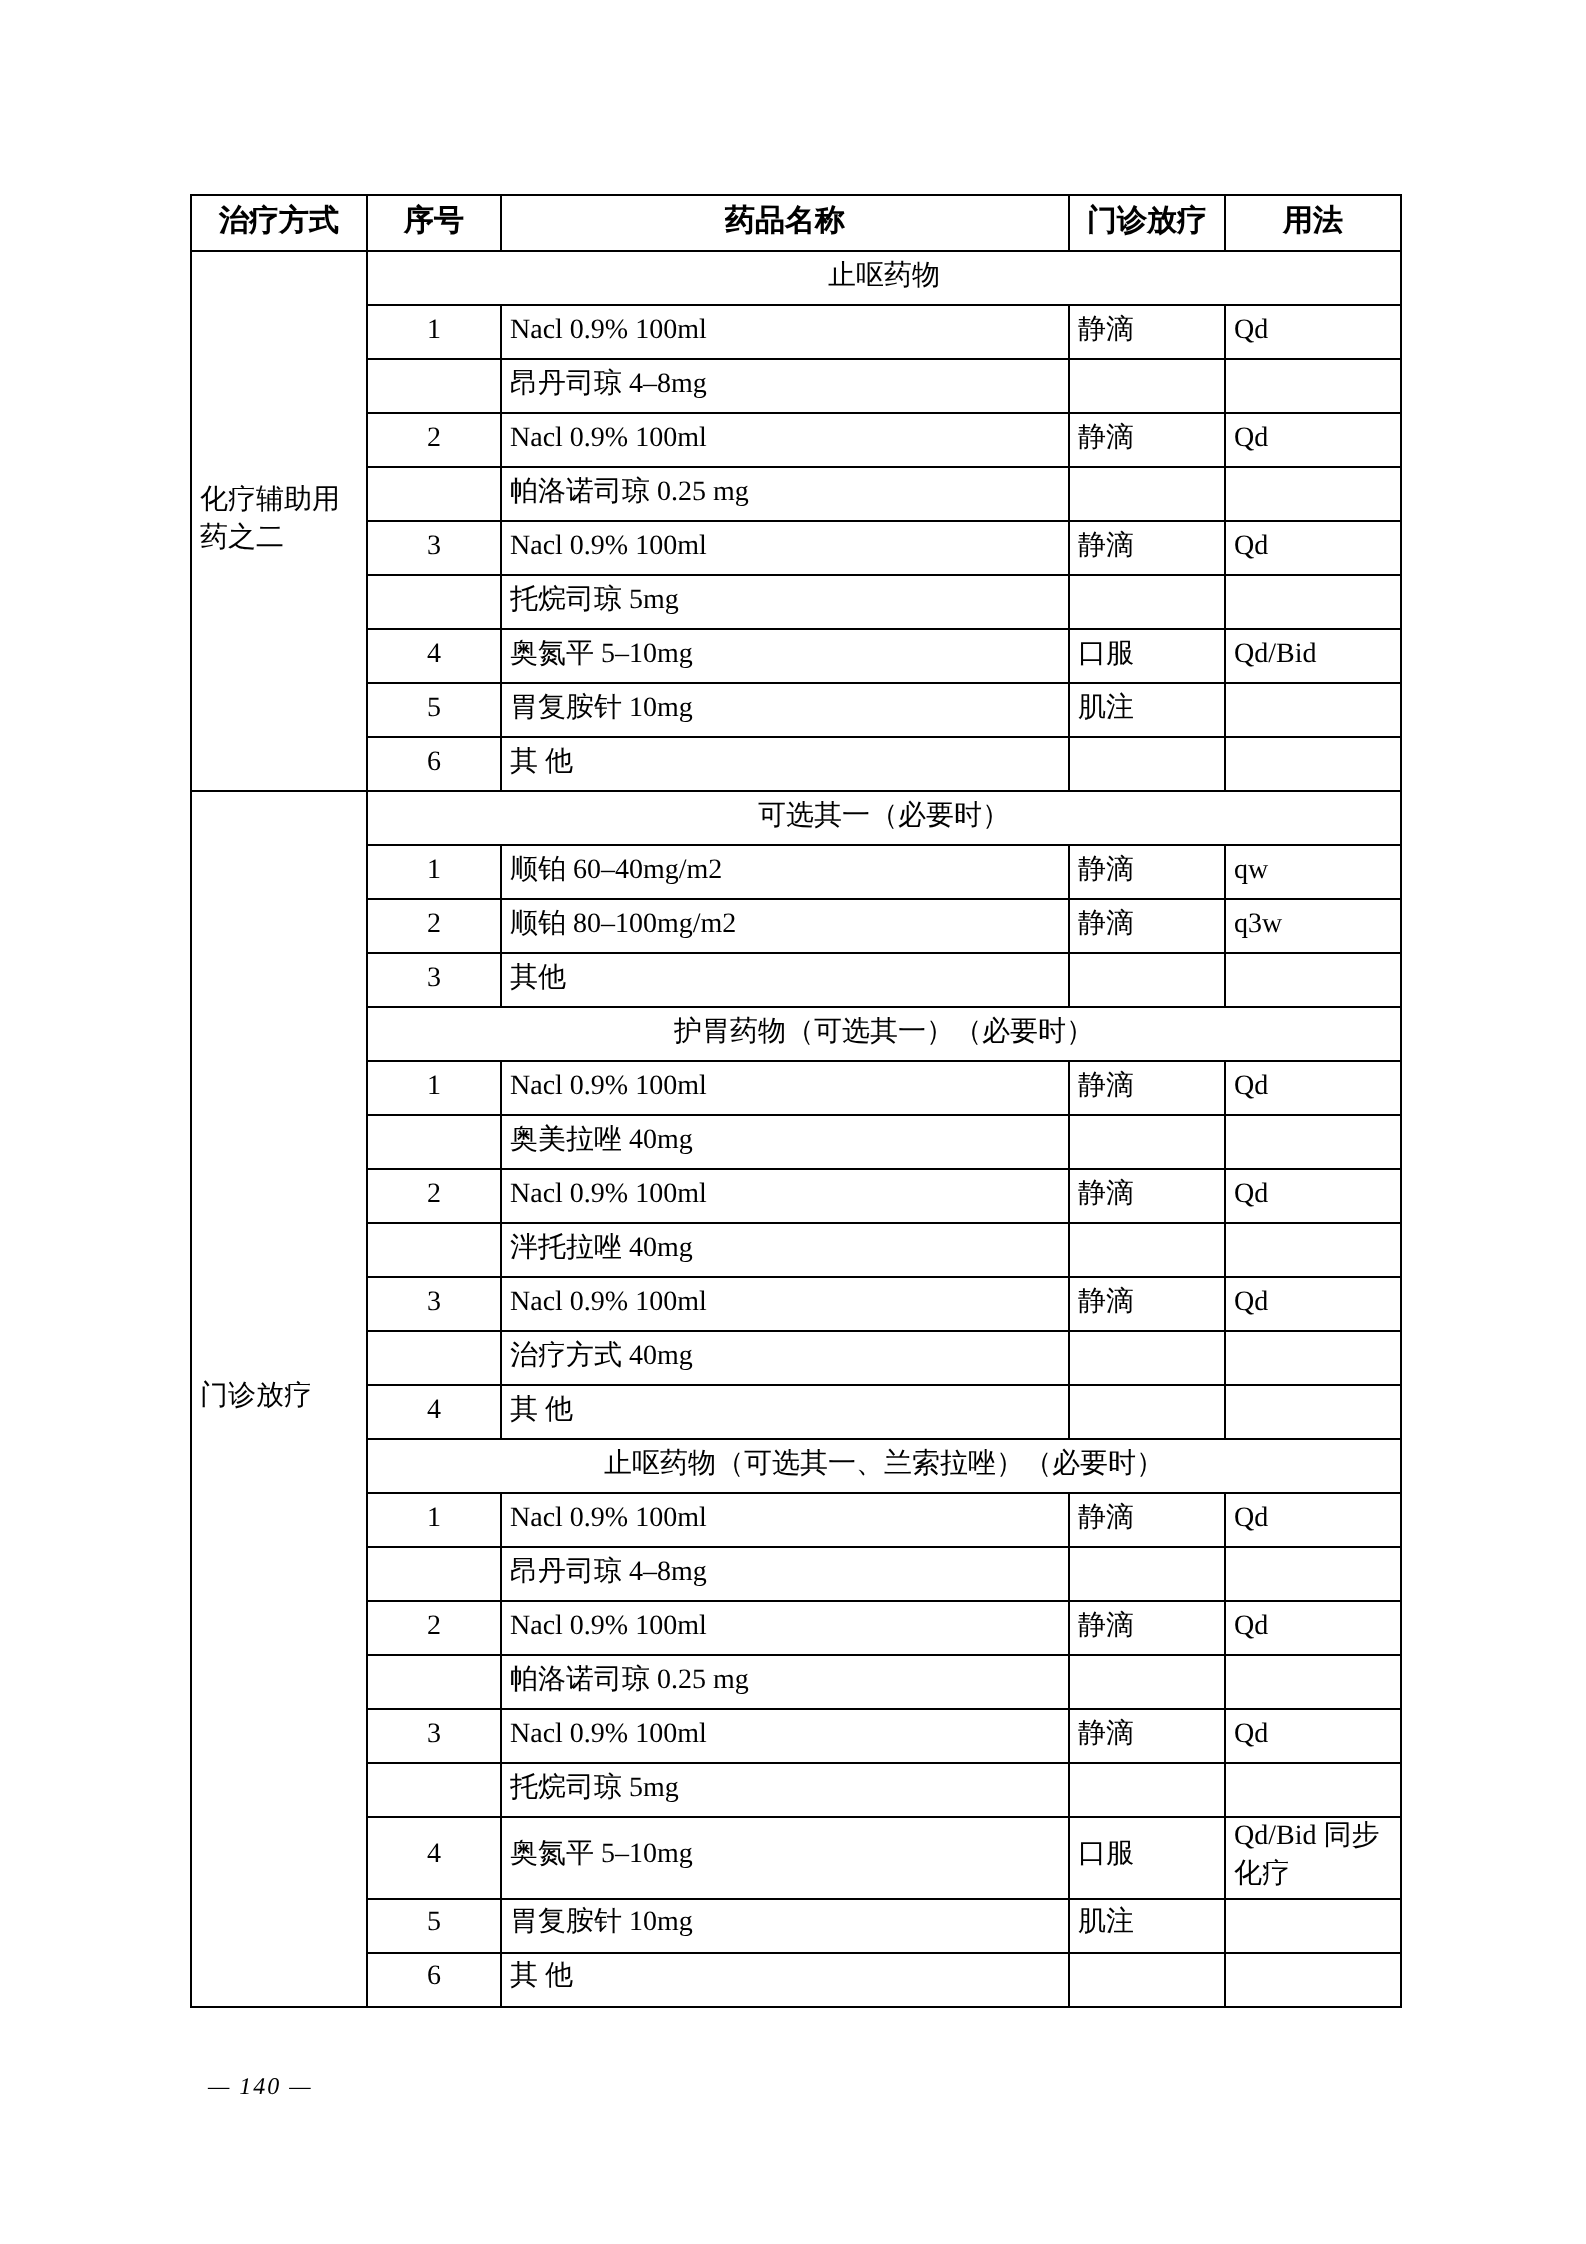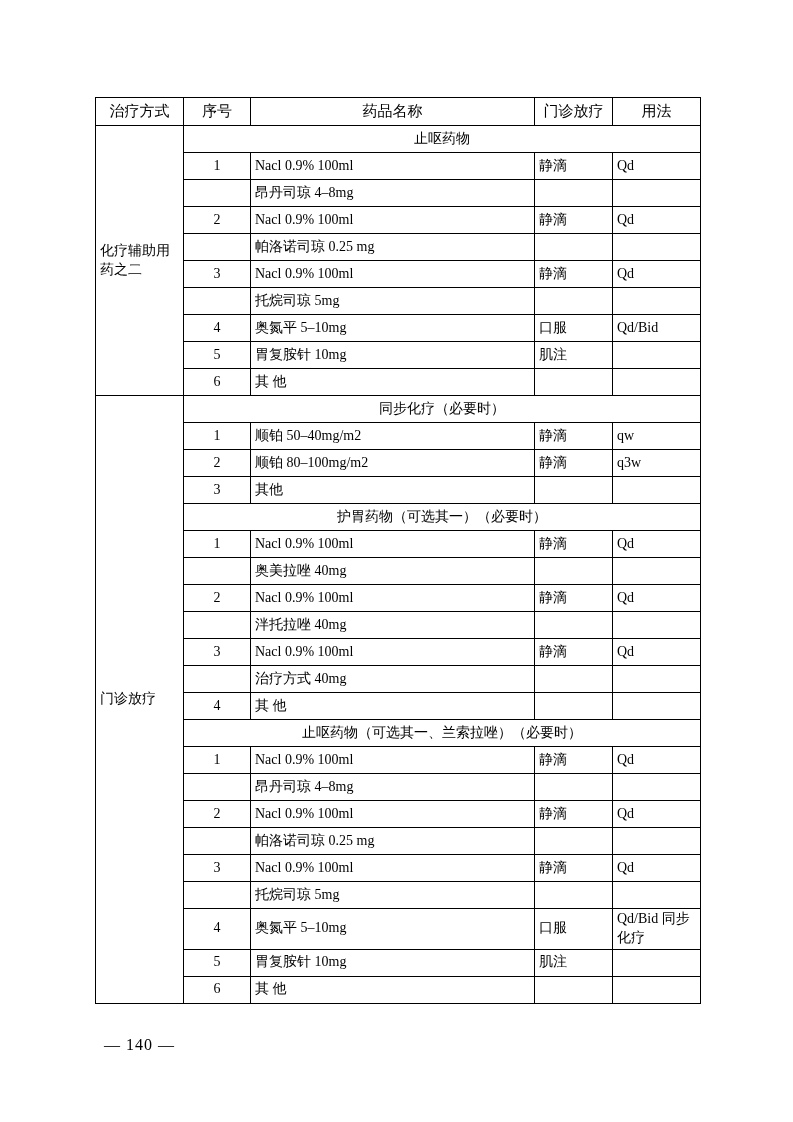--- a/index.html
+++ b/index.html
@@ -29,21 +29,21 @@
     box-sizing: border-box;
     font-size: 14px;
     font-weight: normal;
     vertical-align: middle;
     padding: 1px 4px;
     height: 27px;
     line-height: 1.35;
     overflow: hidden;
   }
   .doc-table thead th {
-    font-weight: normal;
+    font-weight: bold;
     text-align: center;
     font-size: 15px;
     height: 28px;
   }
   .treatment-cell {
     text-align: left;
     padding: 0 2px;
   }
   .seq-cell {
     text-align: center;
@@ -53,22 +53,23 @@
     padding-left: 5px;
   }
   .section-cell {
     text-align: center;
     padding-left: 5px;
   }
   .page-footer {
     position: absolute;
     left: 104px;
     top: 1036px;
-    font-size: 16px;
+    font-size: 12px;
     letter-spacing: 1px;
+    font-style: italic;
   }
 </style>
 </head>
 <body>
 
 <table class="doc-table">
   <colgroup>
     <col style="width:88px">
     <col style="width:67px">
     <col style="width:284px">
@@ -138,25 +139,25 @@
         <td class="usage-cell"></td>
       </tr>
       <tr>
         <td class="seq-cell">6</td>
         <td class="drug-cell">其 他</td>
         <td class="route-cell"></td>
         <td class="usage-cell"></td>
       </tr>
       <tr>
         <td class="treatment-cell" rowspan="22">门诊放疗</td>
-        <td colspan="4" class="section-cell">同步化疗（必要时）</td>
-      </tr>
-      <tr>
-        <td class="seq-cell">1</td>
-        <td class="drug-cell">顺铂 50–40mg/m2</td>
+        <td colspan="4" class="section-cell">可选其一（必要时）</td>
+      </tr>
+      <tr>
+        <td class="seq-cell">1</td>
+        <td class="drug-cell">顺铂 60–40mg/m2</td>
         <td class="route-cell">静滴</td>
         <td class="usage-cell">qw</td>
       </tr>
       <tr>
         <td class="seq-cell">2</td>
         <td class="drug-cell">顺铂 80–100mg/m2</td>
         <td class="route-cell">静滴</td>
         <td class="usage-cell">q3w</td>
       </tr>
       <tr>

